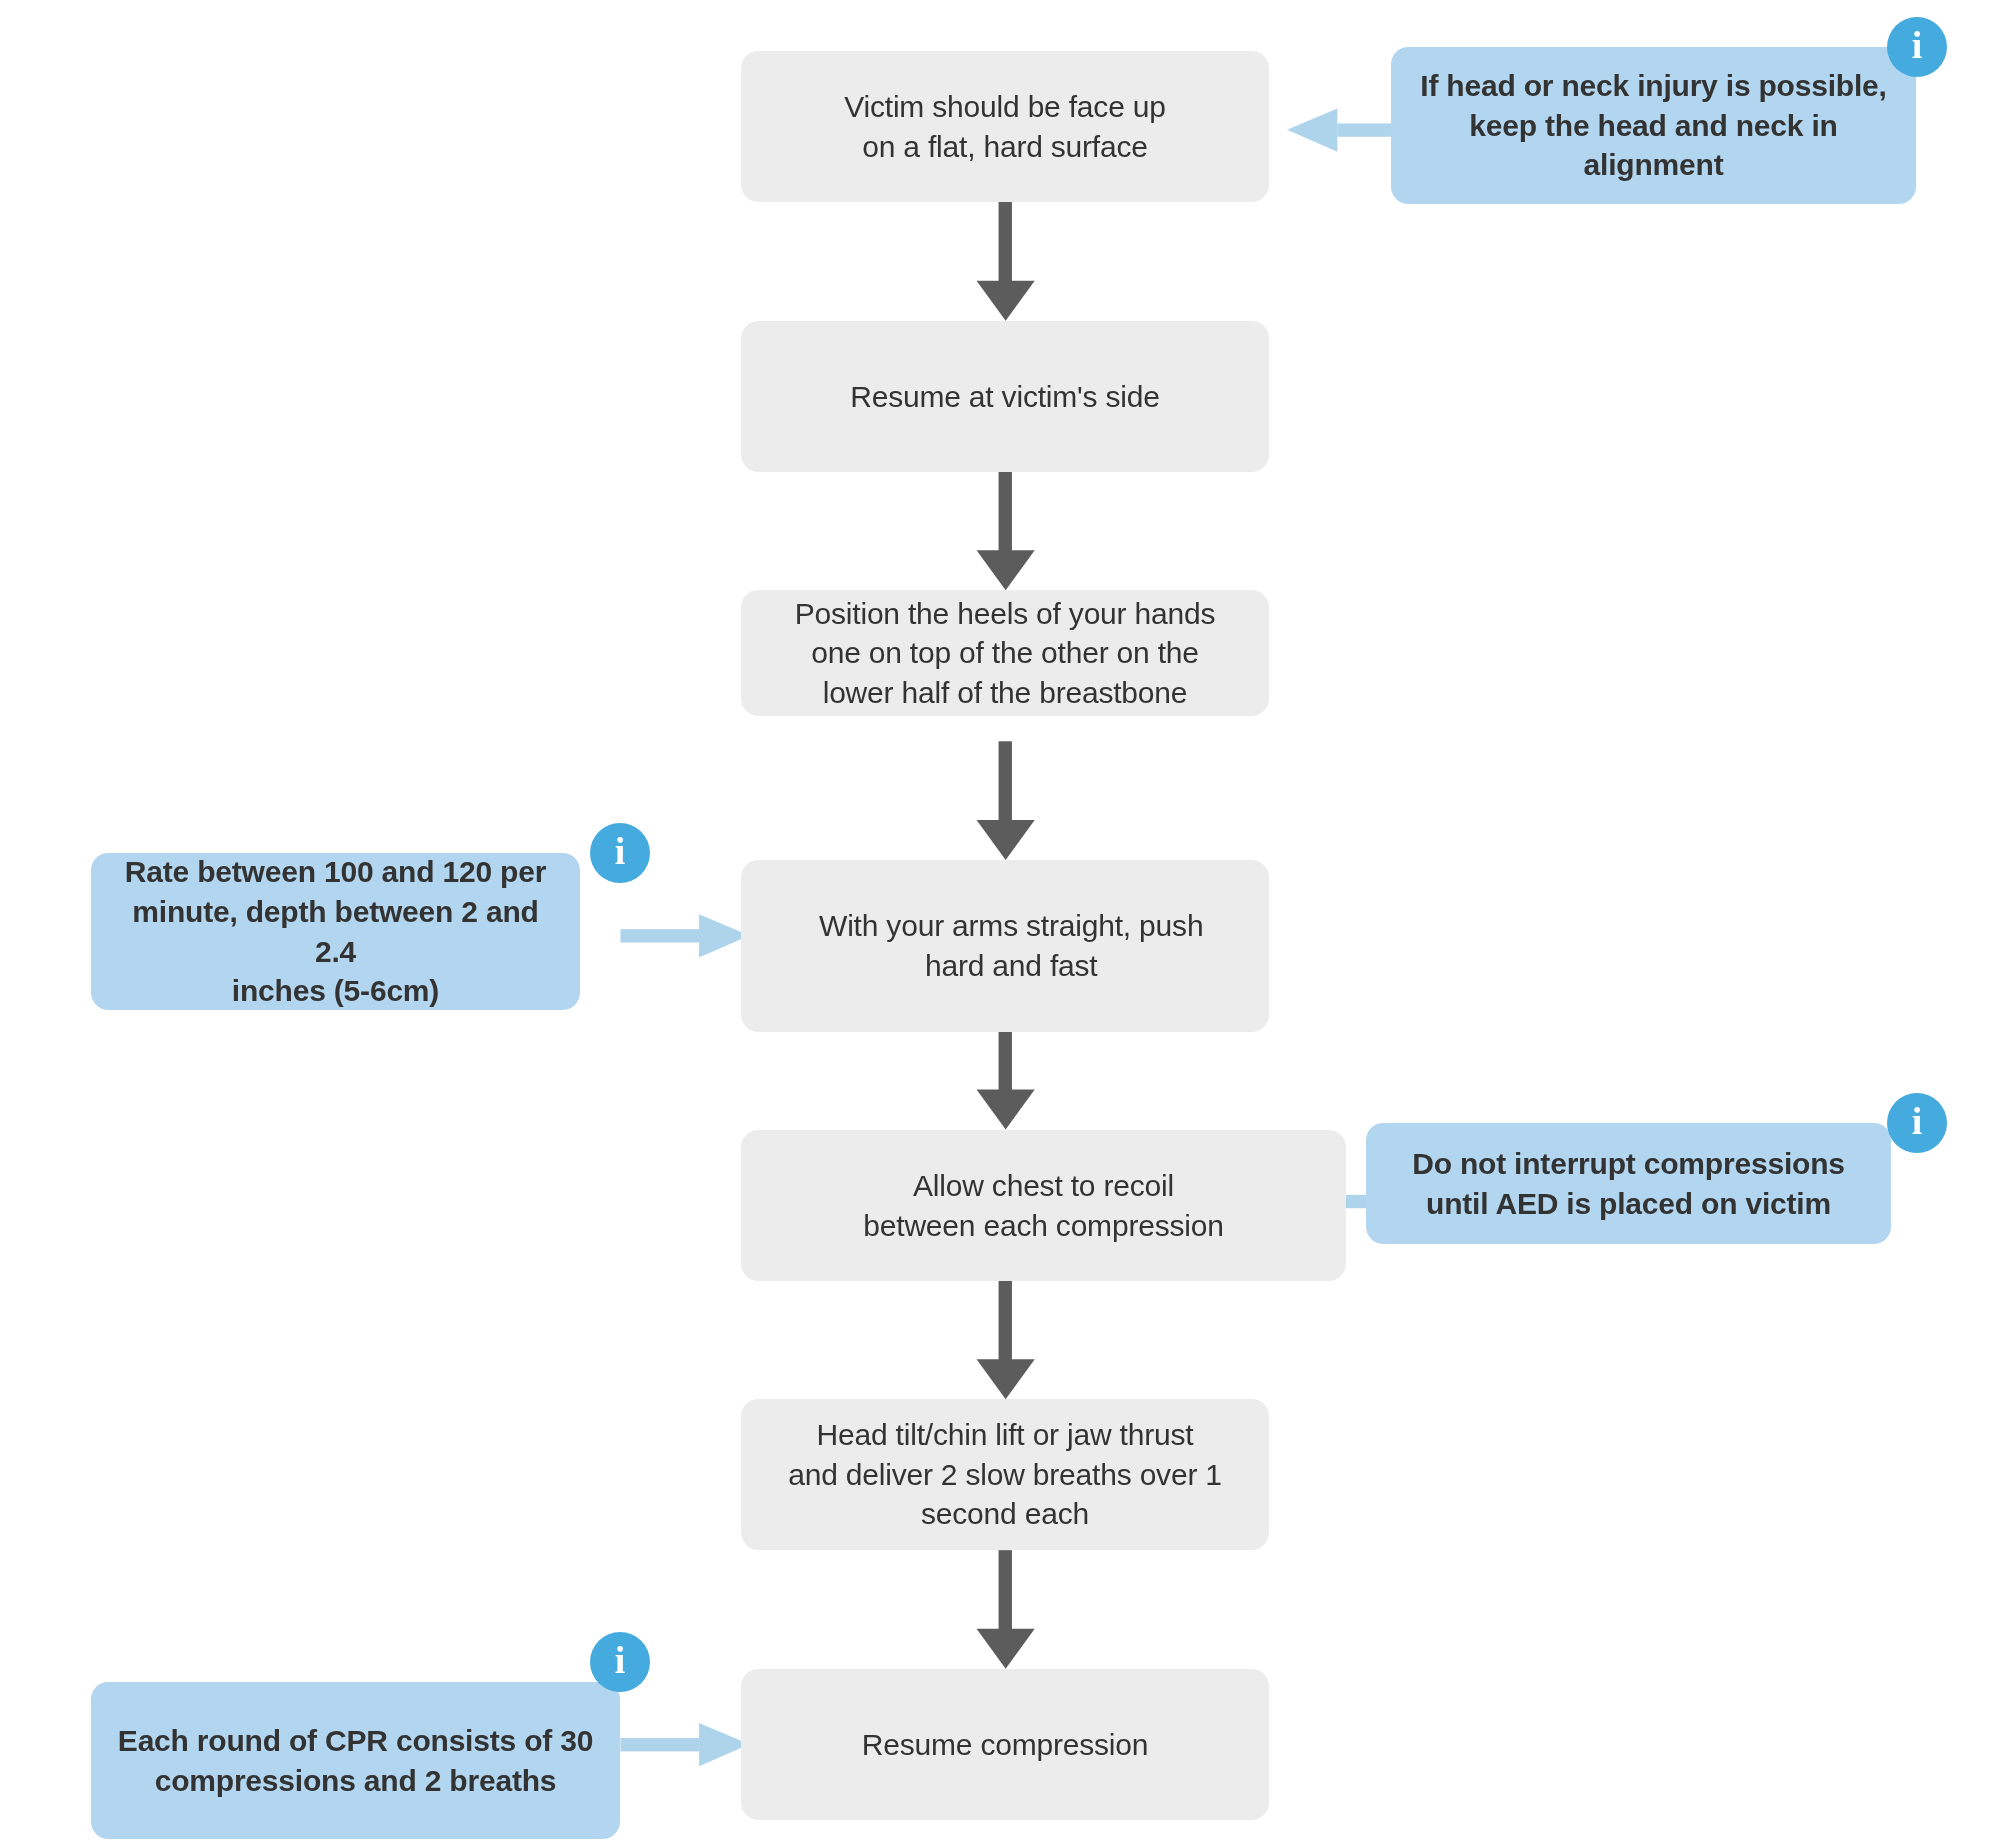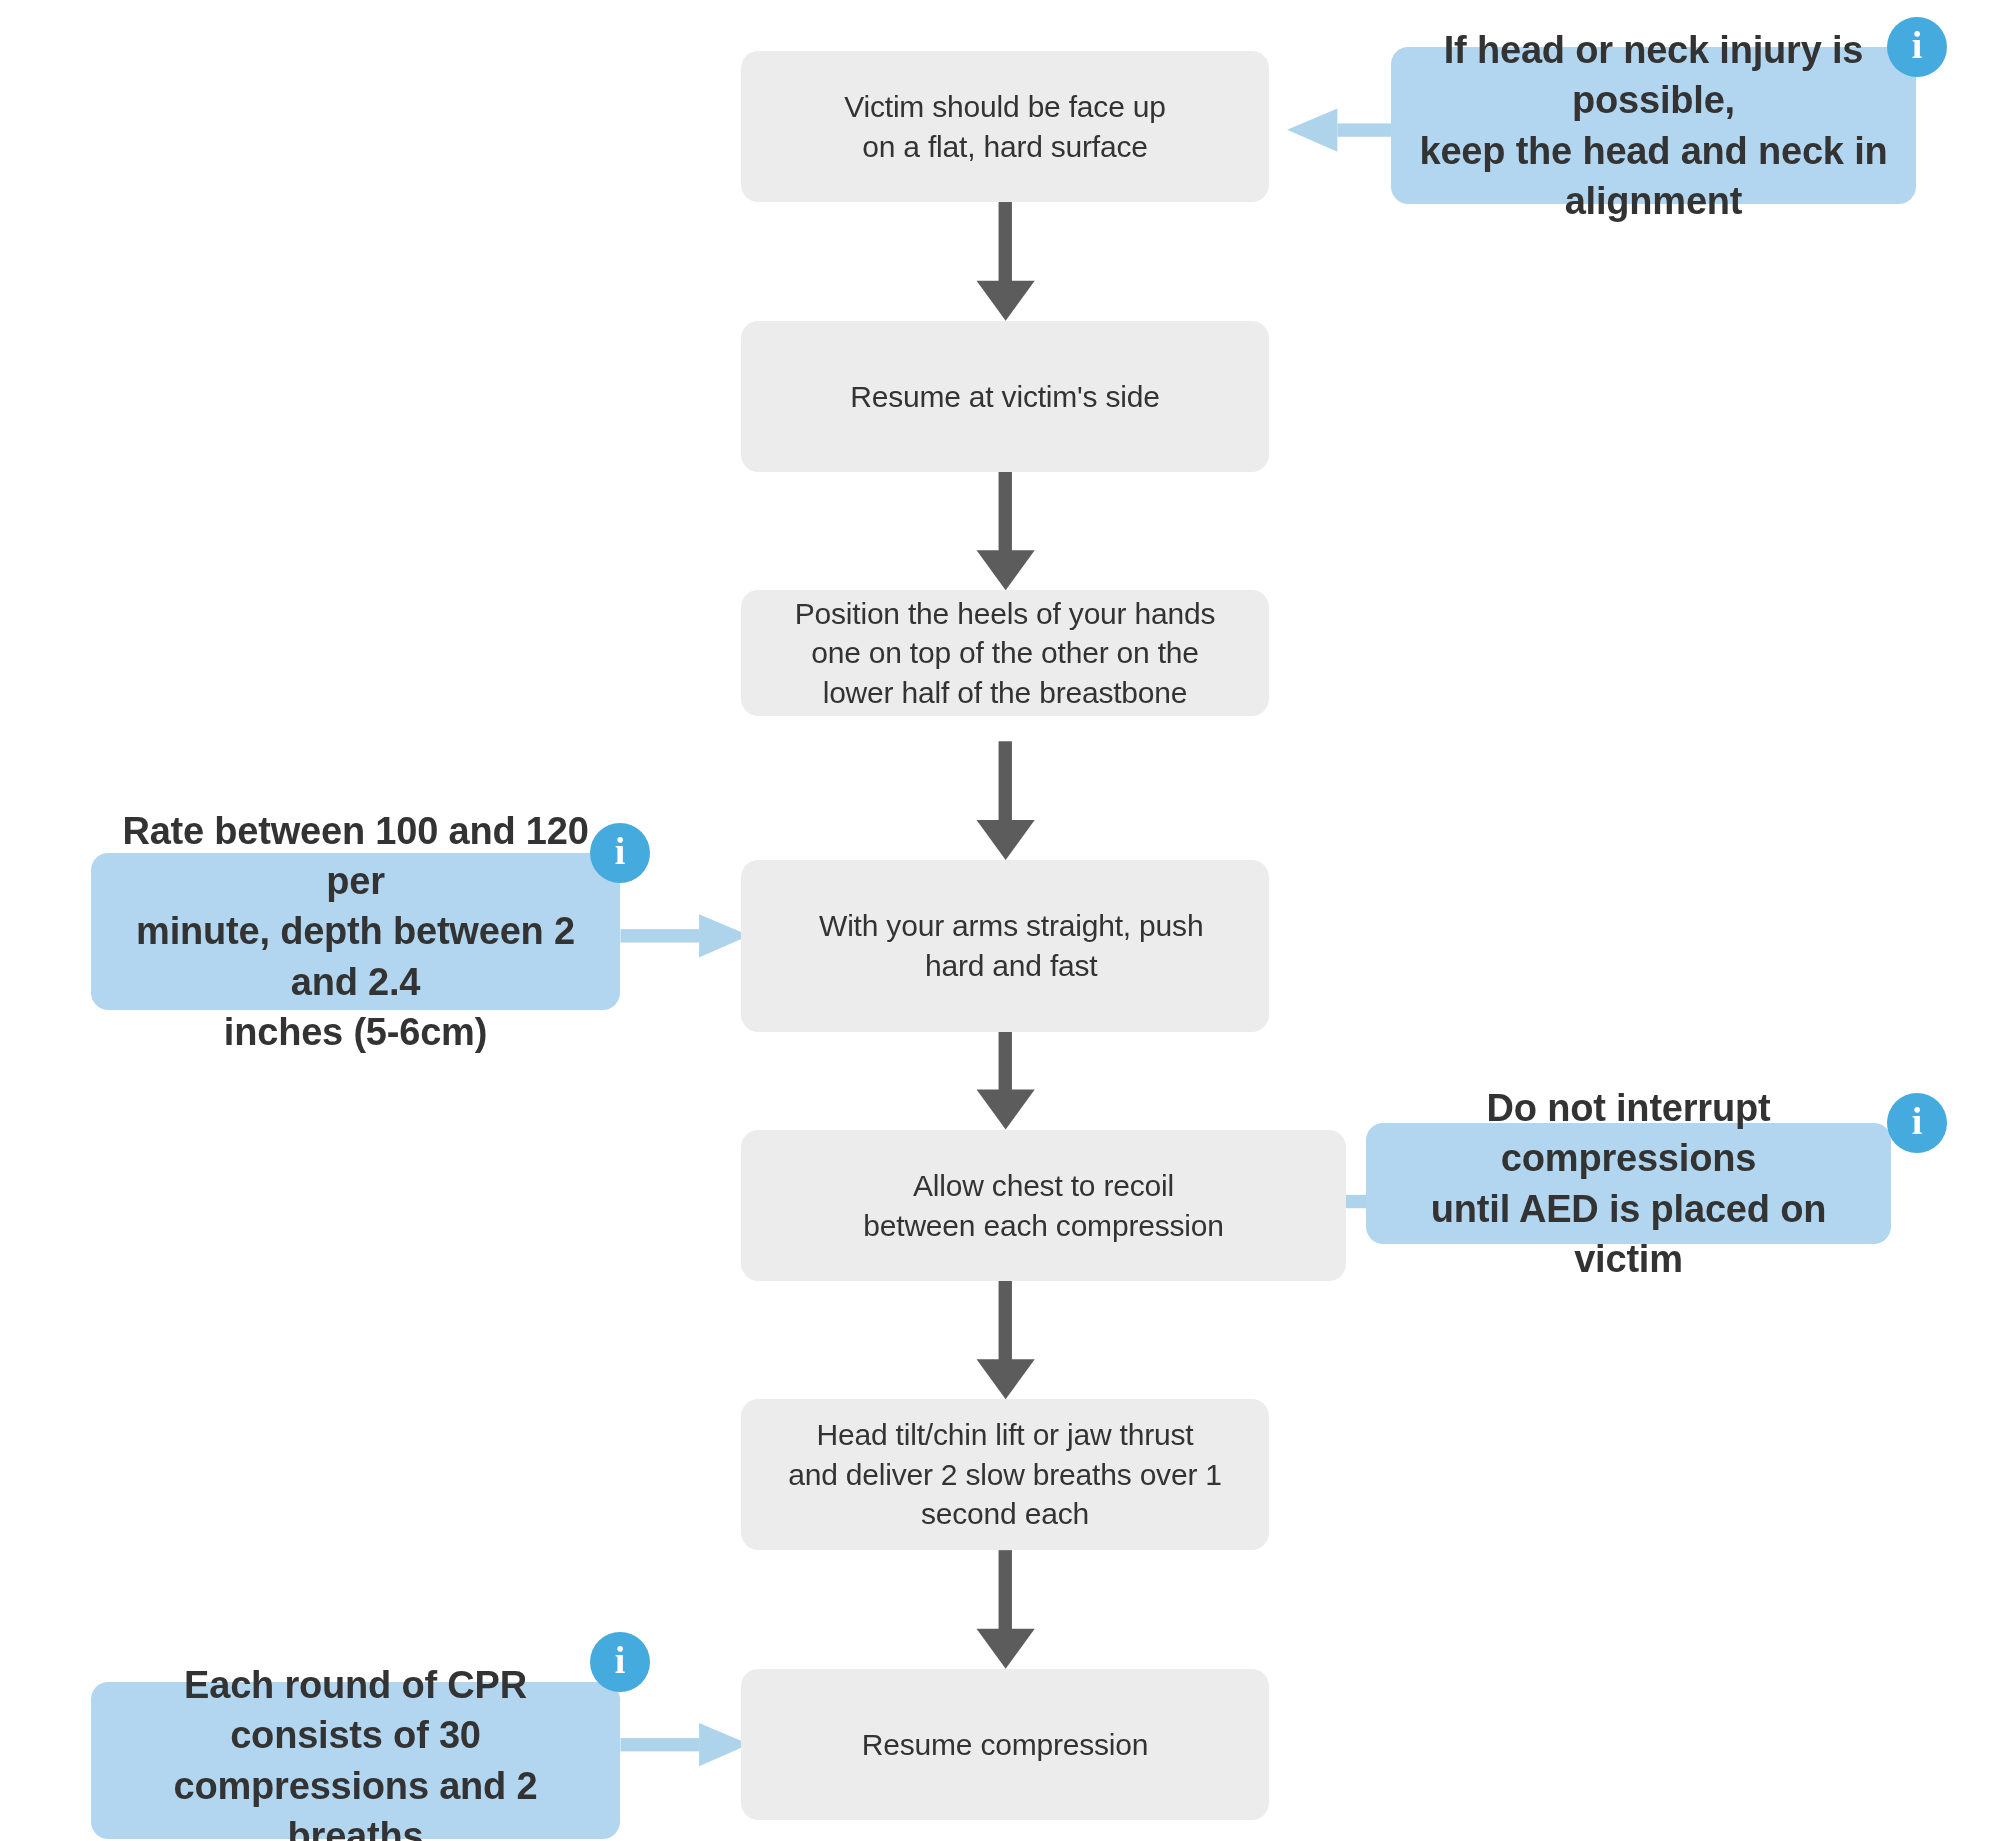--- a/index.html
+++ b/index.html
@@ -44,21 +44,21 @@
     position: absolute;
     box-sizing: border-box;
     background: #B2D6EF;
     border-radius: 17.3px;
     display: flex;
     align-items: center;
     justify-content: center;
     text-align: center;
     color: #333333;
     font-weight: bold;
-    font-size: 38px;
+    font-size: 30px;
     line-height: 1.32;
     padding: 7.9px 20.4px;
     letter-spacing: -0.2px;
   }
   .info-badge {
     position: absolute;
     width: 60px;
     height: 60px;
     border-radius: 50%;
     background: #45AADE;
@@ -130,21 +130,21 @@
 
   <div class="node" style="left:741px; top:1399px; width:528px; height:151px;">Head tilt/chin lift or jaw thrust<br>and deliver 2 slow breaths over 1<br>second each</div>
 
   <div class="node" style="left:741px; top:1669px; width:528px; height:151px;">Resume compression</div>
 
   <div class="callout" style="left:1391px; top:47px; width:525px; height:157px;">If head or neck injury is possible,<br>keep the head and neck in<br>alignment</div>
   <div class="info-badge" style="left:1887px; top:17.3px;">
       <span>i</span>
     </div>
 
-  <div class="callout" style="left:91px; top:853px; width:529px; height:157px;">Rate between 100 and 120 per<br>minute, depth between 2 and 2.4<br>inches (5-6cm)</div>
+  <div class="callout" style="left:91px; top:853px; width:489px; height:157px;">Rate between 100 and 120 per<br>minute, depth between 2 and 2.4<br>inches (5-6cm)</div>
   <div class="info-badge" style="left:590px; top:823px;">
       <span>i</span>
     </div>
 
   <div class="callout" style="left:1342px; top:1123px; width:525px; height:121px;margin-left:24px;">Do not interrupt compressions<br>until AED is placed on victim</div>
   <div class="info-badge" style="left:1887px; top:1093px;">
       <span>i</span>
     </div>
 
   <div class="callout" style="left:91px; top:1662px; width:529px; height:157px;margin-top:20px;">Each round of CPR consists of 30<br>compressions and 2 breaths</div>

